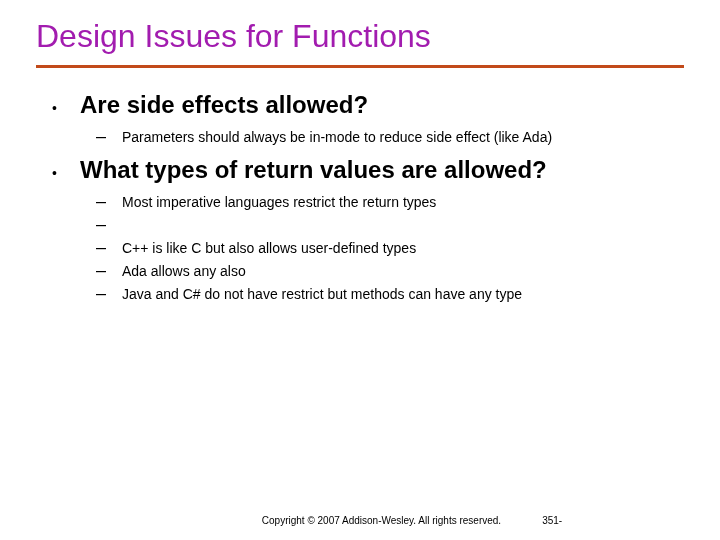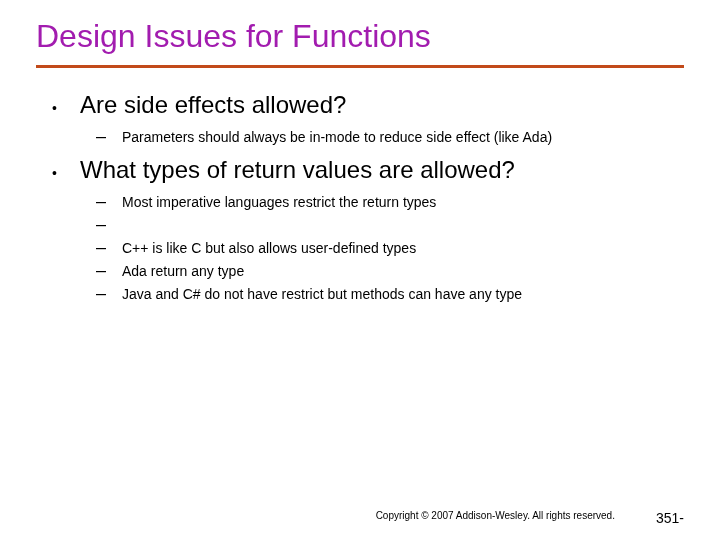--- a/index.html
+++ b/index.html
@@ -39,21 +39,21 @@
     align-items: baseline;
   }
   .b1 .dot {
     font-size: 14px;
     width: 28px;
     flex-shrink: 0;
     color: #000;
   }
   .b1 .txt {
     font-size: 24px;
-    font-weight: 400;
+    font-weight: 700;
     line-height: 1.25;
   }
   .sub {
     list-style: none;
     padding-left: 44px;
     margin-top: 6px;
   }
   .sub li {
     display: flex;
     align-items: baseline;
@@ -68,27 +68,27 @@
   .sub .txt {
     font-size: 14px;
     line-height: 1.25;
   }
   .footer {
     position: absolute;
     bottom: 14px;
     left: 0;
     right: 0;
     display: flex;
-    justify-content: flex-end;
+    justify-content: center;
     padding: 0 36px 0 140px;
     font-size: 10px;
     font-family: Arial, sans-serif;
     color: #000;
   }
-  .pagenum { font-size: 14px; margin-left: 41px; }
+  .pagenum { font-size: 10px; margin-left: 41px; }
 </style>
 </head>
 <body>
 
 <div class="slide">
   <h1 class="title">Design Issues for Functions</h1>
   <hr class="hr">
   <ul class="bullets">
     <li>
       <div class="b1">
@@ -114,21 +114,21 @@
         </li>
         <li>
           <span class="dash">–</span>
         </li>
         <li>
           <span class="dash">–</span>
           <span class="txt">C++ is like C but also allows user-defined types</span>
         </li>
         <li>
           <span class="dash">–</span>
-          <span class="txt">Ada return any type</span>
+          <span class="txt">Ada allows any also</span>
         </li>
         <li>
           <span class="dash">–</span>
           <span class="txt">Java and C# do not have restrict but methods can have any type</span>
         </li>
       </ul>
     </li>
   </ul>
 </div>
 

